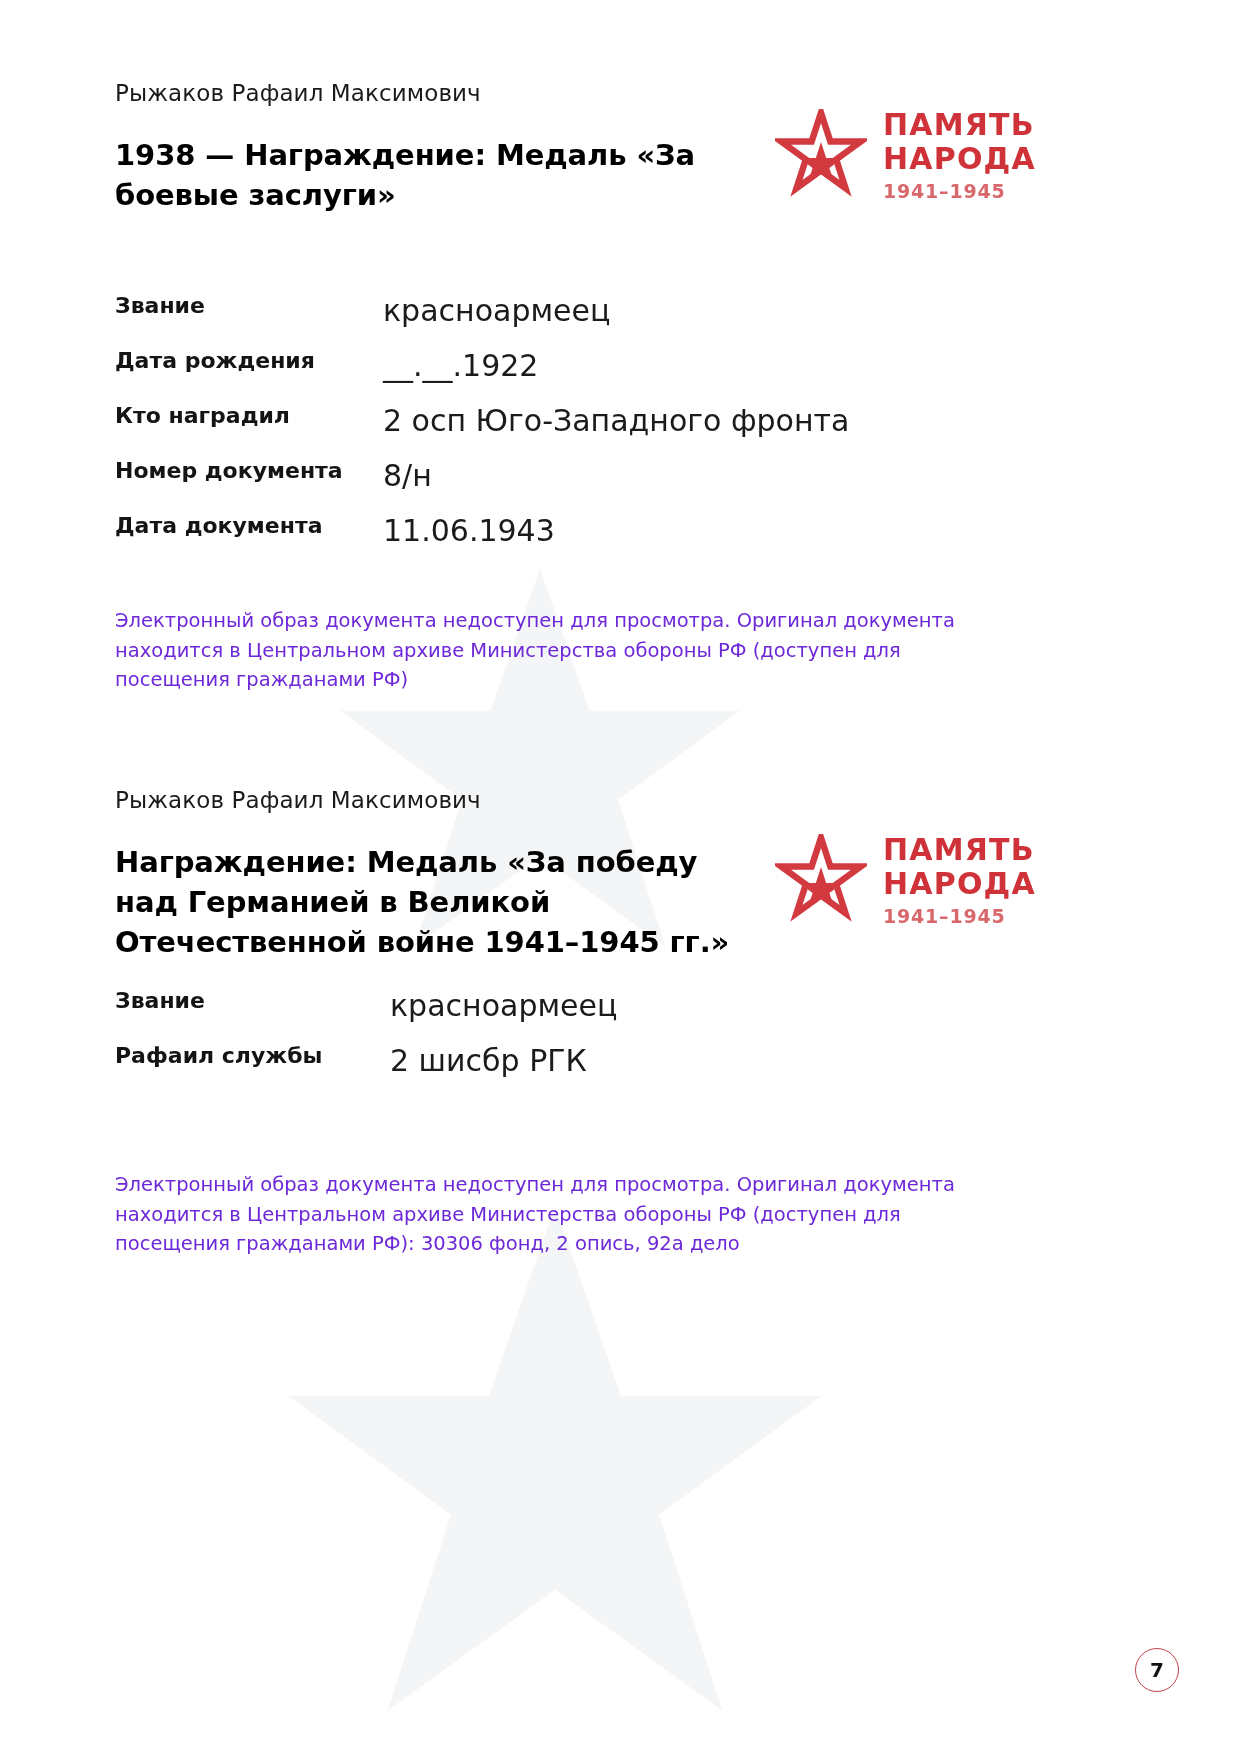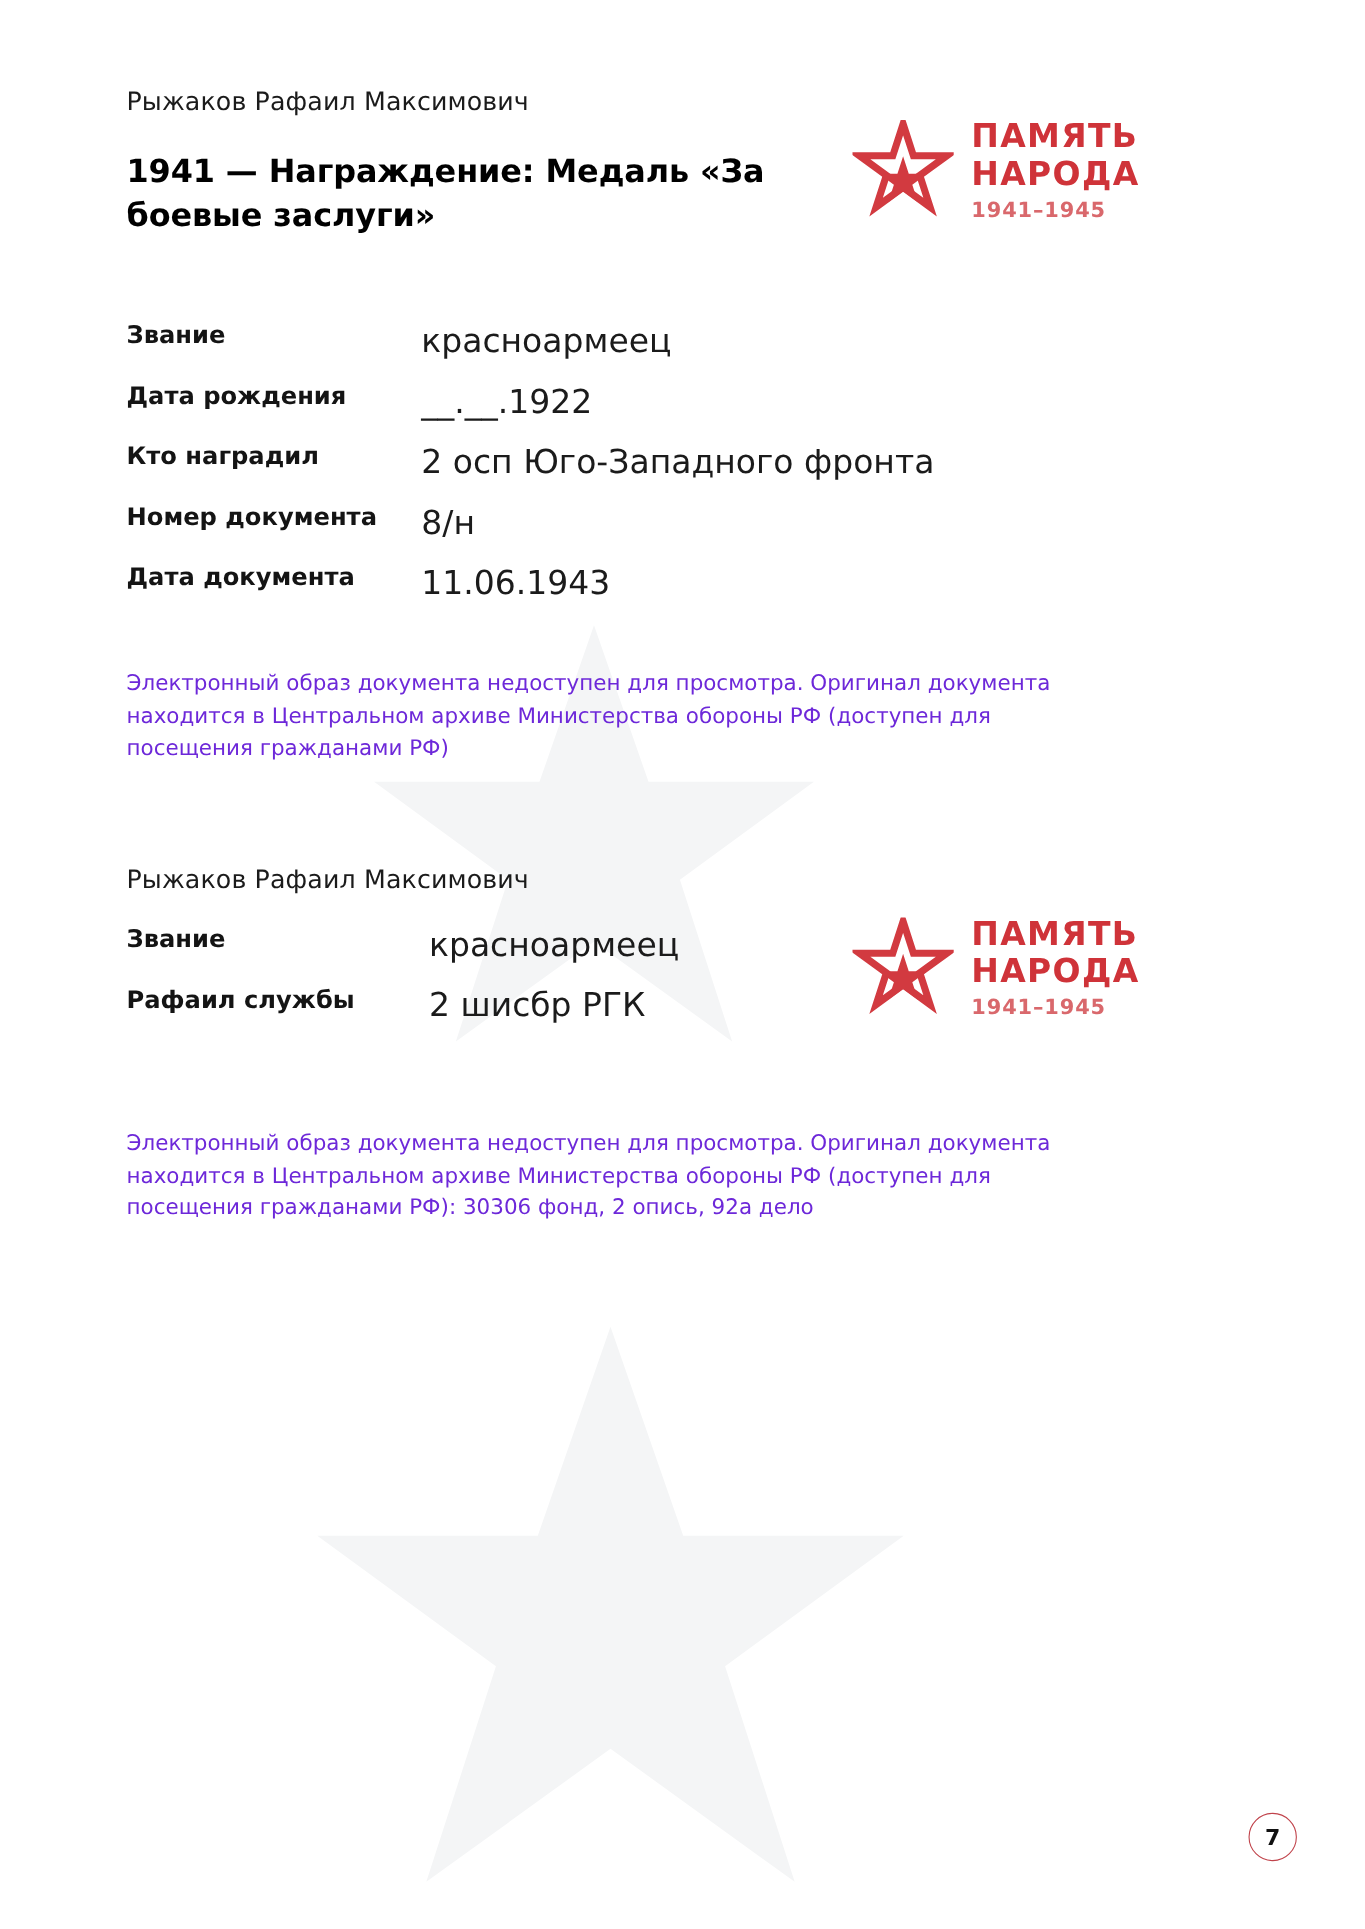--- a/index.html
+++ b/index.html
@@ -196,21 +196,21 @@
           </svg>
         </div>
         <div class="logo-text">
           <span class="logo-line">ПАМЯТЬ</span>
           <span class="logo-line">НАРОДА</span>
           <span class="logo-years">1941–1945</span>
         </div>
       </div>
 
       <p class="person-name">Рыжаков Рафаил Максимович</p>
-      <h1 class="award-title">1941 — Награждение: Медаль «За боевые заслуги»</h1>
+      <h1 class="award-title">1938 — Награждение: Медаль «За боевые заслуги»</h1>
 
       <div class="fields-wrap-1">
         <table class="fields fields-1">
           <tbody>
             <tr>
               <th>Звание</th>
               <td>красноармеец</td>
             </tr>
             <tr>
               <th>Дата рождения</th>
@@ -247,20 +247,21 @@
           </svg>
         </div>
         <div class="logo-text">
           <span class="logo-line">ПАМЯТЬ</span>
           <span class="logo-line">НАРОДА</span>
           <span class="logo-years">1941–1945</span>
         </div>
       </div>
 
       <p class="person-name">Рыжаков Рафаил Максимович</p>
+      <h1 class="award-title">Награждение: Медаль «За победу над Германией в Великой Отечественной войне 1941–1945 гг.»</h1>
 
       <div class="fields-wrap-2">
         <table class="fields fields-2">
           <tbody>
             <tr>
               <th>Звание</th>
               <td>красноармеец</td>
             </tr>
             <tr>
               <th>Рафаил службы</th>

